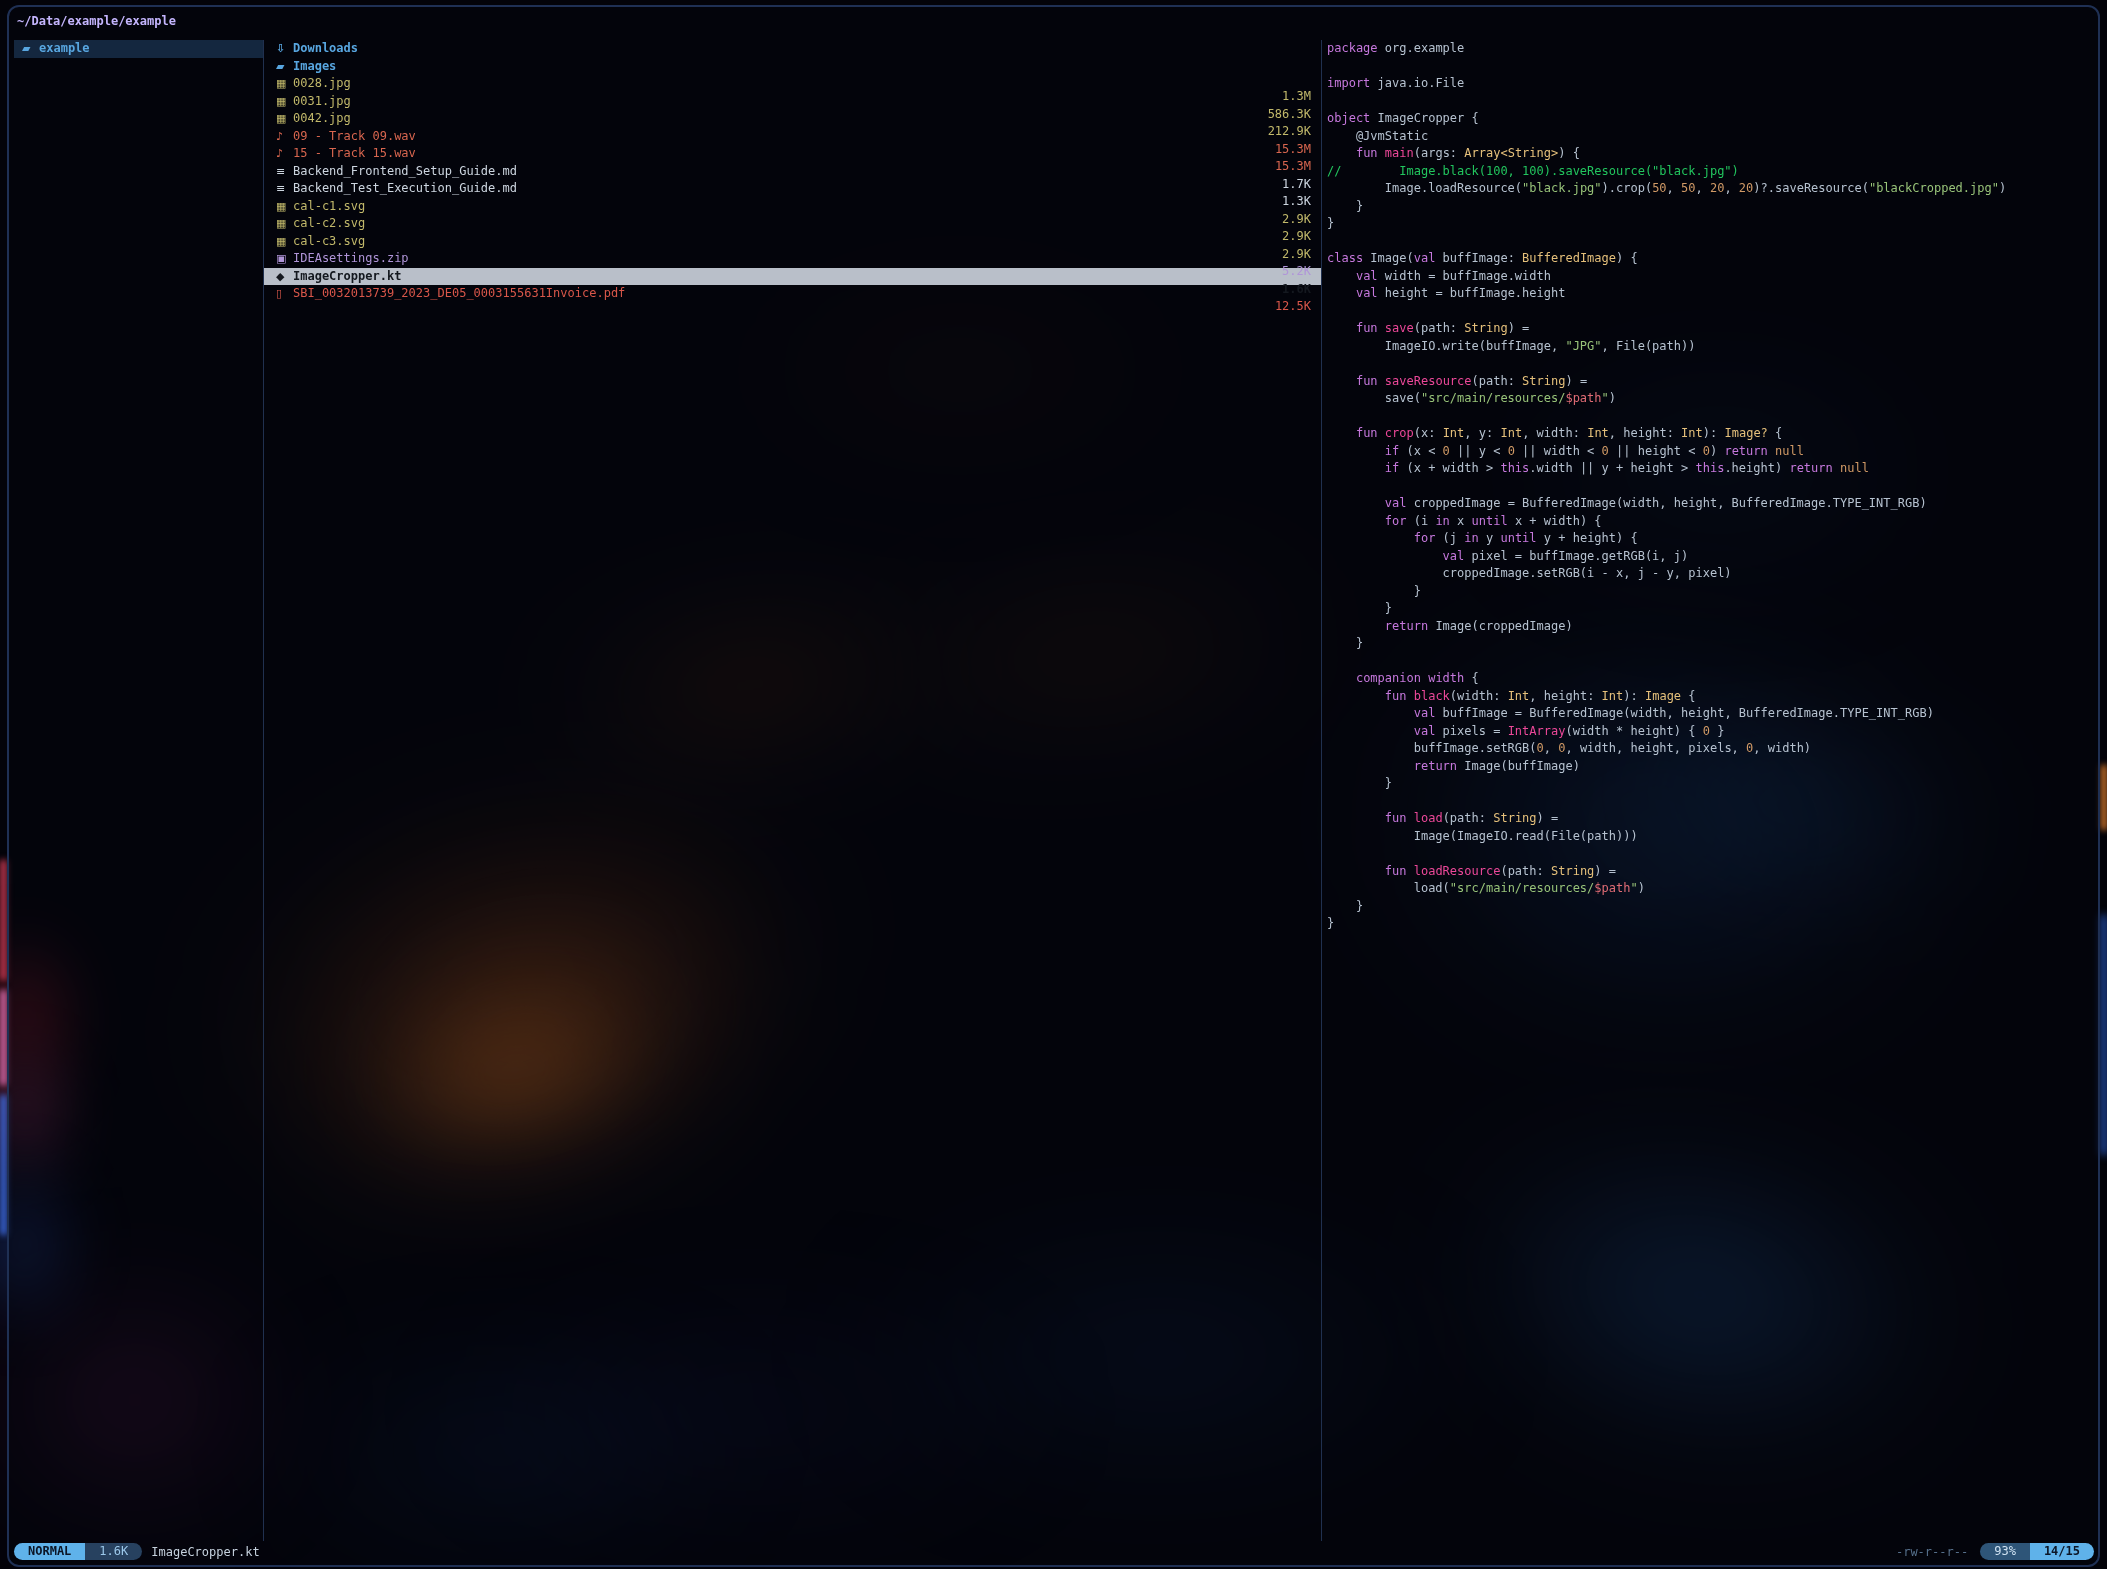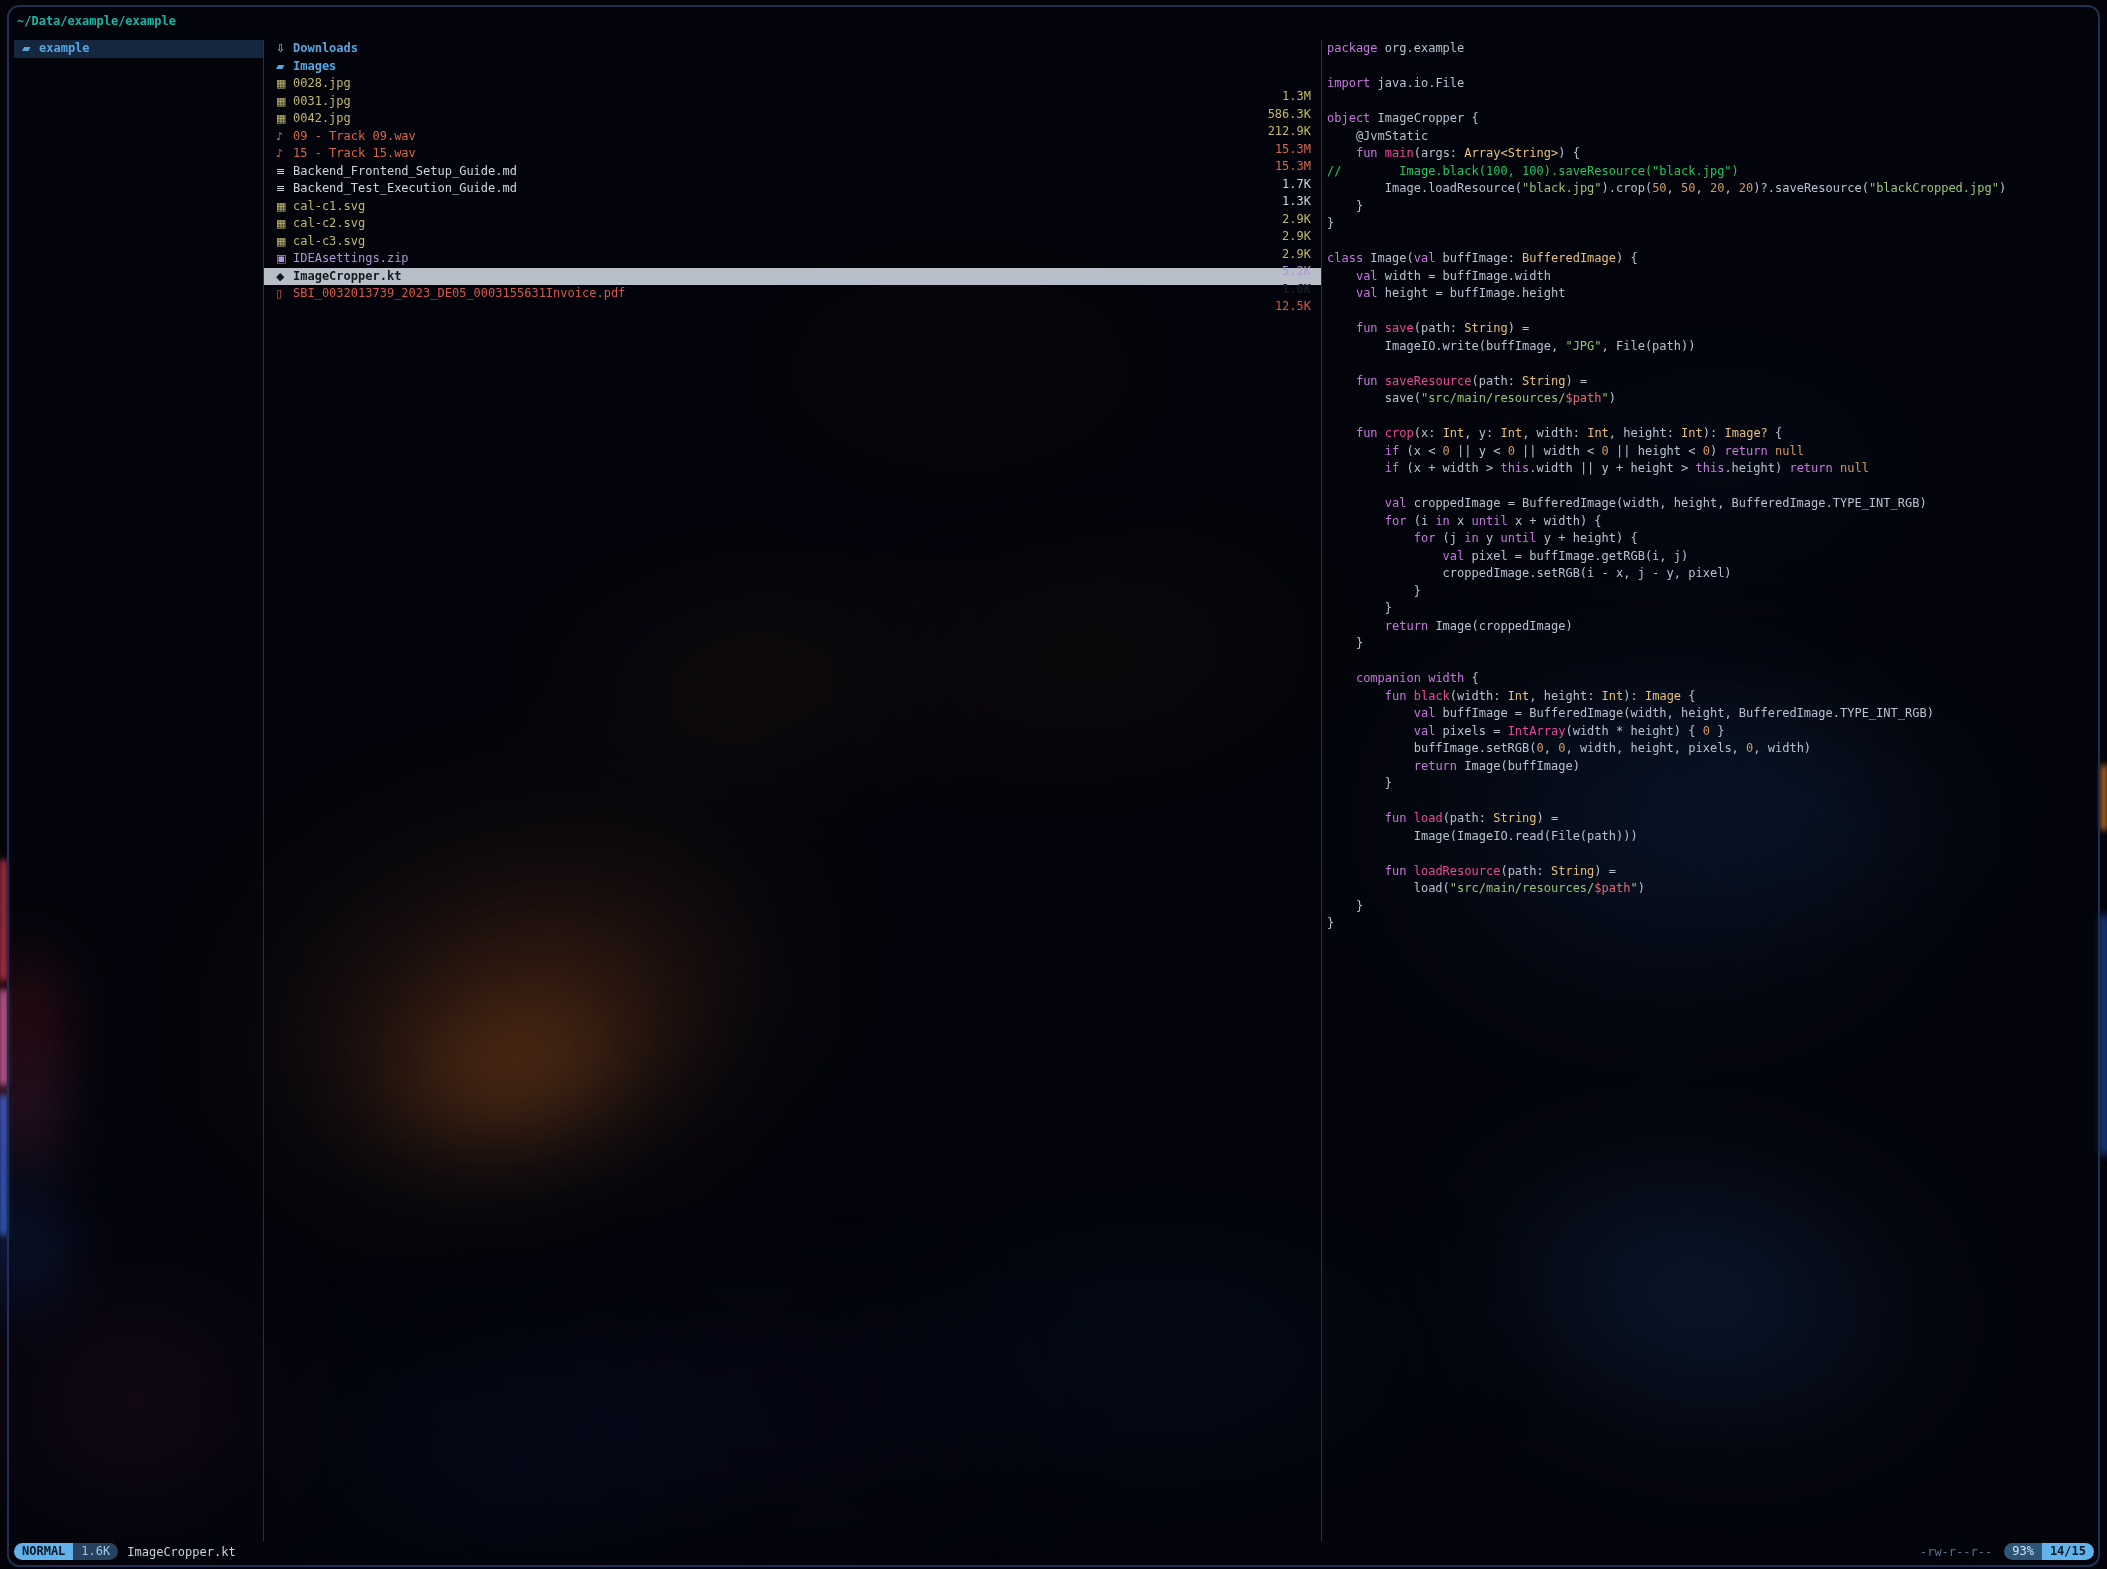--- a/index.html
+++ b/index.html
@@ -35,21 +35,21 @@
 
   
   .terminal {
     position:absolute; left:7px; right:7px; top:5px; bottom:2px;
     border:2px solid #1f3054; border-radius:12px;
     background:rgba(4,7,14,0.48);
     display:flex; flex-direction:column; overflow:hidden;
   }
   .path-bar {
     flex:none; padding:7px 0 12px 8px;
-    font-size:12px; font-weight:bold; color:#14b8a6; letter-spacing:0;
+    font-size:12px; font-weight:bold; color:#c4b5fd; letter-spacing:0;
   }
   .panes { flex:1; min-height:0; display:flex; align-items:stretch; }
   .sep { flex:none; width:1px; background:#20304f; }
   .pane-left  { flex:none; width:249px; margin-left:5px; overflow:hidden; }
   .pane-mid   { flex:none; width:1057px; overflow:hidden; }
   .pane-right { flex:1; overflow:hidden; padding:0 8px 0 5px; }
 
   .row {
     height:17.5px; line-height:17.5px; display:flex; align-items:center;
     font-size:12px; padding:0 10px 0 12px; white-space:pre;
@@ -79,21 +79,21 @@
   .tok-num { color:#d19a66; }
   .tok-cmt { color:#22c55e; }
   .tok-var { color:#e06c75; }
   .tok-pl  { color:#b6c2d0; }
 
   
   .status-bar {
     flex:none; height:24px; display:flex; align-items:center;
     font-size:12px; padding:0 4px 3px 5px;
   }
-  .seg { display:inline-block; padding:1px 8px; line-height:15px; }
+  .seg { display:inline-block; padding:1px 14px; line-height:15px; }
   .seg.mode { background:#5fb2ea; color:#0c1626; font-weight:bold; border-radius:9px 0 0 9px; }
   .seg.fsize { background:#27415f; color:#9cc8ea; border-radius:0 9px 9px 0; }
   .fname { color:#c6d2de; margin-left:9px; }
   .spacer { flex:1; }
   .perm { color:#56708c; margin-right:12px; }
   .seg.pct { background:#2e5578; color:#cfe2f2; border-radius:9px 0 0 9px; }
   .seg.pos { background:#5fb2ea; color:#0c1626; font-weight:bold; border-radius:0 9px 9px 0; }
 </style>
 </head>
 <body>

